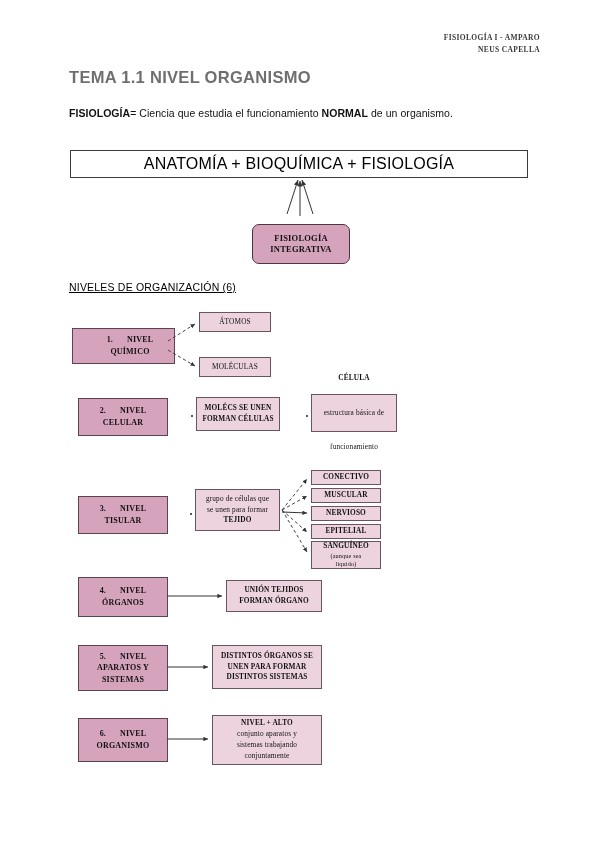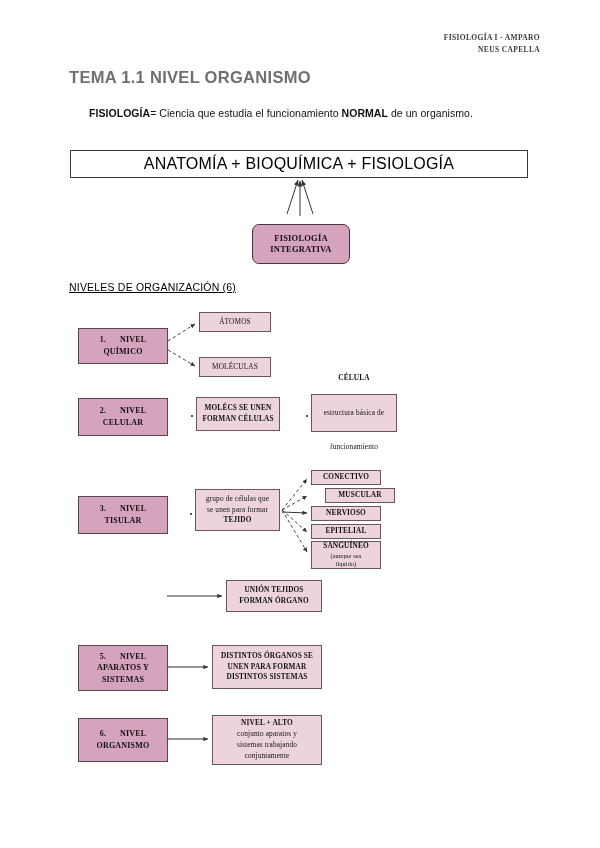--- a/index.html
+++ b/index.html
@@ -18,21 +18,21 @@
     line-height:1.55;
   }
 
   
   .page-title{
     position:absolute;left:69px;top:68px;
     font-size:16.5px;color:#6f6f6f;font-weight:700;letter-spacing:.3px;
   }
   .definition{
     position:absolute;left:69px;top:107px;
-    font-size:10.5px;color:#111;letter-spacing:.05px;margin-left:20px;
+    font-size:10.5px;color:#111;letter-spacing:.05px;
   }
   .definition b{font-weight:bold;}
 
   
   .top-box{
     position:absolute;left:70px;top:150px;width:456px;height:26px;
     border:1.4px solid #3b3b3b;background:#fff;
     display:flex;align-items:center;justify-content:center;
     font-size:16px;letter-spacing:.2px;
   }
@@ -101,21 +101,21 @@
     <span>ANATOMÍA + BIOQUÍMICA + FISIOLOGÍA</span>
   </div>
 
   <div class="integrative">
     <span>FISIOLOGÍA</span>
     <span>INTEGRATIVA</span>
   </div>
 
   <div class="section-heading">NIVELES DE ORGANIZACIÓN (6)</div>
 
-  <div class="lvl-box" style="left:78px;top:328px;width:88px;height:34px;">
+  <div class="lvl-box" style="left:72px;top:328px;width:88px;height:34px;padding-left:13px;">
     <span class="num-line">
       <span class="num">1.</span><span>NIVEL</span>
     </span>
     <span>QUÍMICO</span>
   </div>
 
   <div class="pale-box" style="left:199px;top:312px;width:72px;height:20px;">
     <span>ÁTOMOS</span>
   </div>
 
@@ -153,35 +153,41 @@
   <div class="dot" style="left:190px;top:513px;"></div>
   <div class="pale-box" style="left:195px;top:489px;width:85px;height:42px;">
     <span>grupo de células que</span>
     <span>se unen para formar</span>
     <span class="strong">TEJIDO</span>
   </div>
 
   <div class="pale-box bold" style="left:311px;top:470px;width:70px;height:15px;">
     <span>CONECTIVO</span>
   </div>
-  <div class="pale-box bold" style="left:325px;top:488px;width:70px;height:15px;">
+  <div class="pale-box bold" style="left:311px;top:488px;width:70px;height:15px;">
     <span>MUSCULAR</span>
   </div>
   <div class="pale-box bold" style="left:311px;top:506px;width:70px;height:15px;">
     <span>NERVIOSO</span>
   </div>
   <div class="pale-box bold" style="left:311px;top:524px;width:70px;height:15px;">
     <span>EPITELIAL</span>
   </div>
   <div class="pale-box bold" style="left:311px;top:541px;width:70px;height:28px;">
     <span>SANGUÍNEO</span>
     <span class="sub paren">(aunque sea</span>
     <span class="sub paren">líquido)</span>
   </div>
 
+  <div class="lvl-box" style="left:78px;top:577px;width:88px;height:38px;">
+    <span class="num-line">
+      <span class="num">4.</span><span>NIVEL</span>
+    </span>
+    <span>ÓRGANOS</span>
+  </div>
 
   <div class="pale-box bold" style="left:226px;top:580px;width:96px;height:32px;">
     <span>UNIÓN TEJIDOS</span>
     <span>FORMAN ÓRGANO</span>
   </div>
 
   <div class="lvl-box" style="left:78px;top:645px;width:88px;height:44px;">
     <span class="num-line">
       <span class="num">5.</span><span>NIVEL</span>
     </span>

